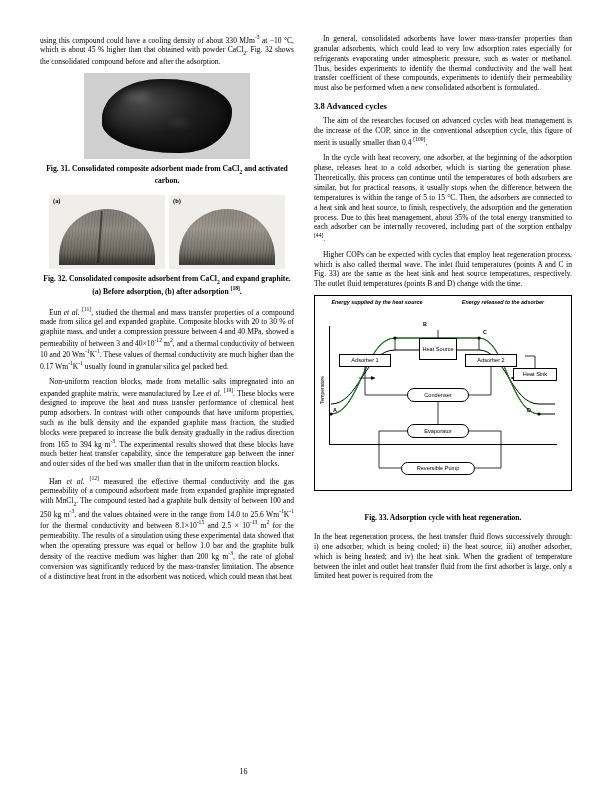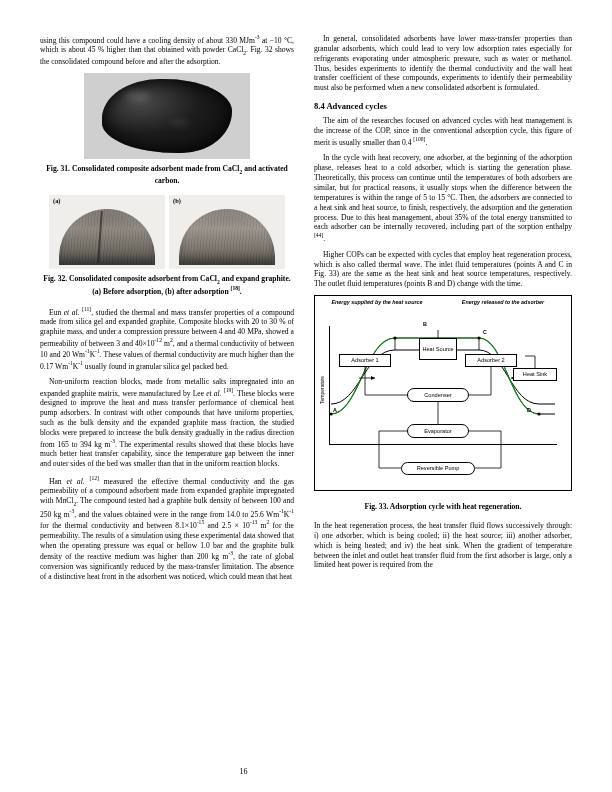--- a/index.html
+++ b/index.html
@@ -201,21 +201,21 @@
 
       <p>Han <i>et al.</i> <sup>[12]</sup> measured the effective thermal conductivity and the gas permeability of a compound adsorbent made from expanded graphite impregnated with MnCl<sub>2</sub>. The compound tested had a graphite bulk density of between 100 and 250 kg m<sup>-3</sup>, and the values obtained were in the range from 14.0 to 25.6 Wm<sup>-1</sup>K<sup>-1</sup> for the thermal conductivity and between 8.1×10<sup>-15</sup> and 2.5 × 10<sup>-13</sup> m<sup>2</sup> for the permeability. The results of a simulation using these experimental data showed that when the operating pressure was equal or bellow 1.0 bar and the graphite bulk density of the reactive medium was higher than 200 kg m<sup>-3</sup>, the rate of global conversion was significantly reduced by the mass-transfer limitation. The absence of a distinctive heat front in the adsorbent was noticed, which could mean that heat</p>
     </div>
 
     <div class="col">
 
 
       <p>In general, consolidated adsorbents have lower mass-transfer properties than granular adsorbents, which could lead to very low adsorption rates especially for refrigerants evaporating under atmospheric pressure, such as water or methanol. Thus, besides experiments to identify the thermal conductivity and the wall heat transfer coefficient of these compounds, experiments to identify their permeability must also be performed when a new consolidated adsorbent is formulated.</p>
 
 
-      <div class="h2">8.4 Advanced cycles</div>
+      <div class="h2">3.8 Advanced cycles</div>
 
       <p>The aim of the researches focused on advanced cycles with heat management is the increase of the COP, since in the conventional adsorption cycle, this figure of merit is usually smaller than 0.4 <sup>[100]</sup>.</p>
 
       <p>In the cycle with heat recovery, one adsorber, at the beginning of the adsorption phase, releases heat to a cold adsorber, which is starting the generation phase. Theoretically, this process can continue until the temperatures of both adsorbers are similar, but for practical reasons, it usually stops when the difference between the temperatures is within the range of 5 to 15 °C. Then, the adsorbers are connected to a heat sink and heat source, to finish, respectively, the adsorption and the generation process. Due to this heat management, about 35% of the total energy transmitted to each adsorber can be internally recovered, including part of the sorption enthalpy <sup>[44]</sup>.</p>
 
       <p>Higher COPs can be expected with cycles that employ heat regeneration process, which is also called thermal wave. The inlet fluid temperatures (points A and C in Fig. 33) are the same as the heat sink and heat source temperatures, respectively. The outlet fluid temperatures (points B and D) change with the time.</p>
 
       <div class="fig33">
 
         <div class="f33 txt b greentxt" style="left:14px;top:4px;width:96px;text-align:center;font-style:italic;">Energy supplied by the heat source</div>
@@ -259,20 +259,20 @@
           <path d="M50,71 L50,99 L92,99" fill="none" stroke="#000" stroke-width="0.8"></path>
           <path d="M176,71 L176,99 L154,99" fill="none" stroke="#000" stroke-width="0.8"></path>
           <path d="M123,106 L123,128" fill="none" stroke="#000" stroke-width="0.8"></path>
           <path d="M92,135 L64,135 L64,172 L86,172" fill="none" stroke="#000" stroke-width="0.8"></path>
           <path d="M154,135 L186,135 L186,172 L160,172" fill="none" stroke="#000" stroke-width="0.8"></path>
           <path d="M220,72 L220,60 L210,60" fill="none" stroke="#000" stroke-width="0.8"></path>
           <path d="M123,42 L123,34" fill="none" stroke="#000" stroke-width="0.8"></path>
         </svg>
       </div>
 
-      <div class="figcap" style="margin-top:11px;">Fig. 33. Adsorption cycle with heat regeneration.</div>
+      <div class="figcap" style="margin-top:22px;">Fig. 33. Adsorption cycle with heat regeneration.</div>
 
       <p class="noind">In the heat regeneration process, the heat transfer fluid flows successively through: i) one adsorber, which is being cooled; ii) the heat source; iii) another adsorber, which is being heated; and iv) the heat sink. When the gradient of temperature between the inlet and outlet heat transfer fluid from the first adsorber is large, only a limited heat power is required from the</p>
     </div>
   </div>
 
   <div class="pagenum">16</div>
 </div>
 
 </body></html>

